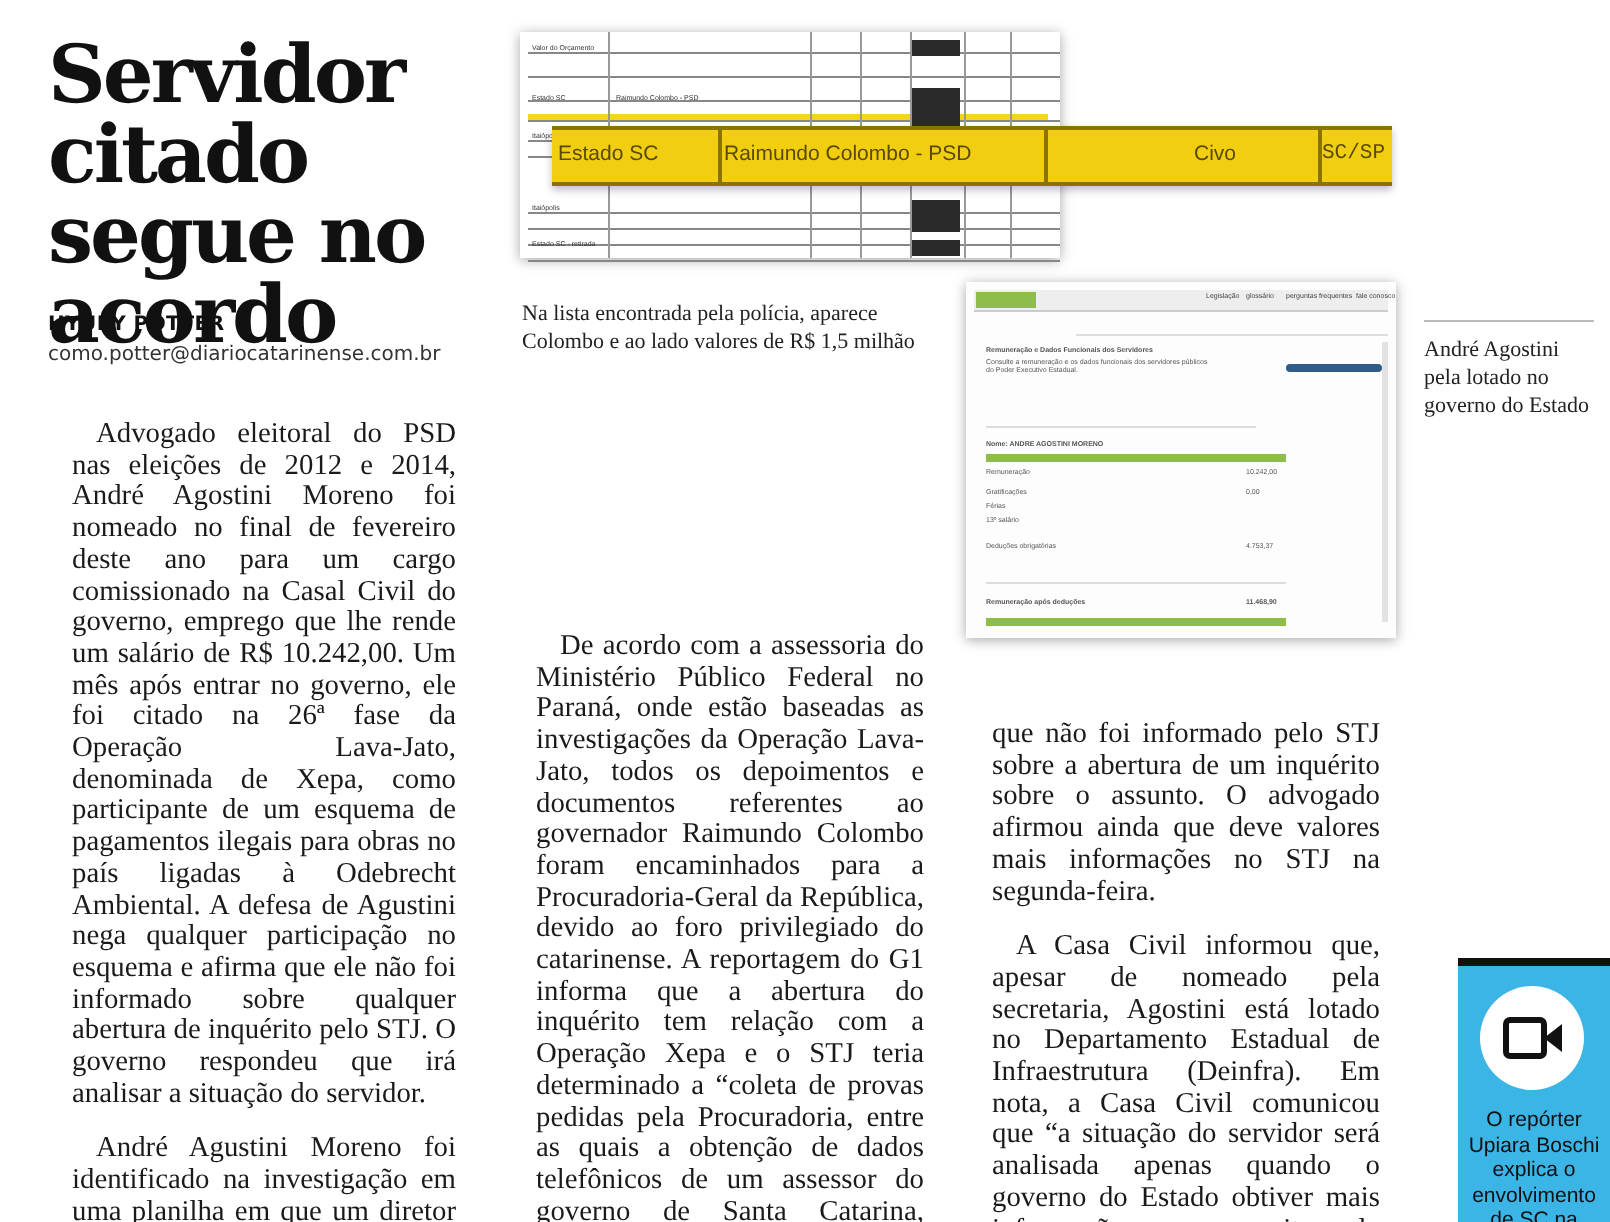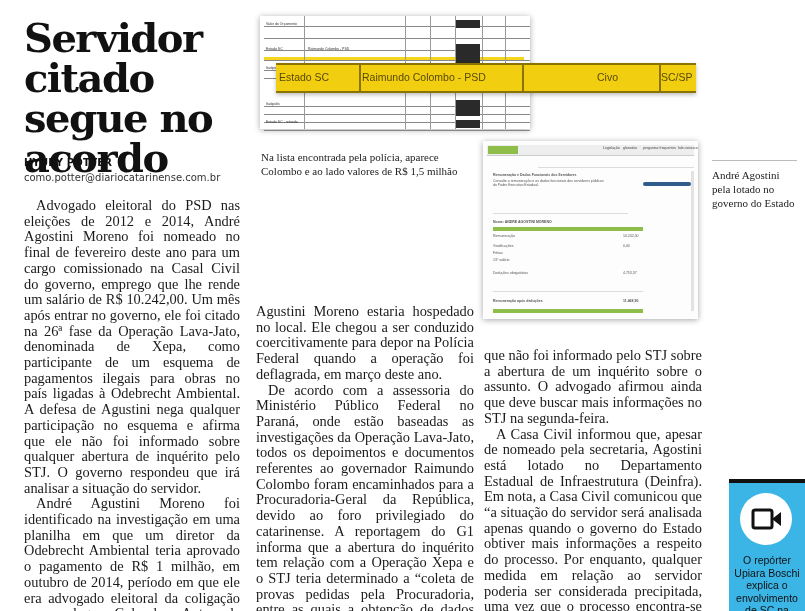--- a/index.html
+++ b/index.html
@@ -4,21 +4,21 @@
 <style>
   html, body { margin:0; padding:0; }
   body { width:805px; height:611px; background:#ffffff; position:relative; overflow:hidden; font-family:"DejaVu Serif", serif; color:#1a1a1a; }
   .abs { position:absolute; }
 
   .headline { left:24px; top:18px; width:230px; font-family:"DejaVu Serif", serif; font-weight:bold; font-size:40px; line-height:40px; letter-spacing:-1.5px; color:#111; margin:0; }
   .byline-name { left:24px; top:157px; font-family:"DejaVu Sans", sans-serif; font-weight:bold; font-size:10px; color:#111; letter-spacing:0.2px; }
   .byline-email { left:24px; top:172px; font-family:"DejaVu Sans", sans-serif; font-size:10px; color:#333; }
 
   .col { font-family:"Liberation Serif", serif; font-size:14.4px; line-height:15.7px; color:#1a1a1a; text-align:justify; }
-  .col p { margin:0; text-indent:12px; }
+  .col p { margin:12px; text-indent:12px; }
   .col p.noindent { text-indent:0; }
   .col1 { left:24px; top:198px; width:216px; }
   .col2 { left:256px; top:304px; width:218px; }
   .col3 { left:484px; top:348px; width:218px; }
 
   .caption { font-family:Liberation Serif, serif; font-size:11px; line-height:14px; color:#222; }
   .caption1 { left:261px; top:150px; width:200px; }
   .caption2 { left:712px; top:168px; width:85px; }
 
   
@@ -84,21 +84,21 @@
   <div class="tiny" style="left:6px; top:50px;">Itaiópolis</div>
   <div class="tiny" style="left:6px; top:86px;">Itaiópolis</div>
   <div class="tiny" style="left:6px; top:104px;">Estado SC - retirada</div>
 </div>
 
 <div class="abs zoombar">
   <div class="zcell" style="left:0; width:80px;">Estado SC</div>
   <div class="zcell" style="left:83px; width:160px;">Raimundo Colombo - PSD</div>
   <div class="zcell" style="left:246px; width:70px; border-right:none;"></div>
   <div class="zcell" style="left:318px; width:62px;">Civo</div>
-  <div class="zcell" style="left:382px; width:34px; border-right:none;">SC/SP</div>
+  <div class="zcell" style="left:382px; width:34px; border-right:none;font-family:Liberation Mono, monospace;">SC/SP</div>
 </div>
 
 <div class="abs caption caption1">Na lista encontrada pela polícia, aparece Colombo e ao lado valores de R$ 1,5 milhão</div>
 
 <div class="abs portal">
   <div class="topbar"></div>
   <div class="logo"></div>
   <div class="navitem" style="left:120px;">Legislação</div>
   <div class="navitem" style="left:140px;">glossário</div>
   <div class="navitem" style="left:160px;">perguntas frequentes</div>
@@ -127,26 +127,25 @@
 </div>
 
 <div class="abs divider"></div>
 <div class="abs caption caption2">André Agostini pela lotado no governo do Estado</div>
 
 <div class="abs col col1">
   <p>Advogado eleitoral do PSD nas eleições de 2012 e 2014, André Agostini Moreno foi nomeado no final de fevereiro deste ano para um cargo comissionado na Casal Civil do governo, emprego que lhe rende um salário de R$ 10.242,00. Um mês após entrar no governo, ele foi citado na 26ª fase da Operação Lava-Jato, denominada de Xepa, como participante de um esquema de pagamentos ilegais para obras no país ligadas à Odebrecht Ambiental. A defesa de Agustini nega qualquer participação no esquema e afirma que ele não foi informado sobre qualquer abertura de inquérito pelo STJ. O governo respondeu que irá analisar a situação do servidor.</p>
   <p>André Agustini Moreno foi identificado na investigação em uma planilha em que um diretor da Odebrecht Ambiental teria aprovado o pagamento de R$ 1 milhão, em outubro de 2014, período em que ele era advogado eleitoral da coligação que reelegeu Colombo. Autos da Lava-Jato citaram que a quantia foi paga em um hotel de São Paulo e que na mesma data André</p>
 </div>
 <div class="abs col col2">
-  <p class="noindent">Agustini Moreno estaria hospedado no local. Ele chegou a ser conduzido coercitivamente para depor na Polícia Federal quando a operação foi deflagrada, em março deste ano.</p>
   <p>De acordo com a assessoria do Ministério Público Federal no Paraná, onde estão baseadas as investigações da Operação Lava-Jato, todos os depoimentos e documentos referentes ao governador Raimundo Colombo foram encaminhados para a Procuradoria-Geral da República, devido ao foro privilegiado do catarinense. A reportagem do G1 informa que a abertura do inquérito tem relação com a Operação Xepa e o STJ teria determinado a “coleta de provas pedidas pela Procuradoria, entre as quais a obtenção de dados telefônicos de um assessor do governo de Santa Catarina, André Agostini Moreno”.</p>
 
 </div>
 <div class="abs col col3">
-  <p class="noindent">que não foi informado pelo STJ sobre a abertura de um inquérito sobre o assunto. O advogado afirmou ainda que deve buscar mais informações no STJ na segunda-feira.</p>
+  <p class="noindent">que não foi informado pelo STJ sobre a abertura de um inquérito sobre o assunto. O advogado afirmou ainda que deve valores mais informações no STJ na segunda-feira.</p>
   <p>A Casa Civil informou que, apesar de nomeado pela secretaria, Agostini está lotado no Departamento Estadual de Infraestrutura (Deinfra). Em nota, a Casa Civil comunicou que “a situação do servidor será analisada apenas quando o governo do Estado obtiver mais informações a respeito do processo. Por enquanto, qualquer medida em relação ao servidor poderia ser considerada precipitada, uma vez que o processo encontra-se em fase de investigação”.</p>
 </div>
 
 <div class="abs promo">
   <div class="circle">
     <svg width="52" height="52" viewBox="0 0 52 52">
       <rect x="13" y="17" width="19" height="18" rx="2" fill="none" stroke="#111" stroke-width="3"></rect>
       <polygon points="32,26 41,19 41,33" fill="#111"></polygon>
     </svg>
   </div>

